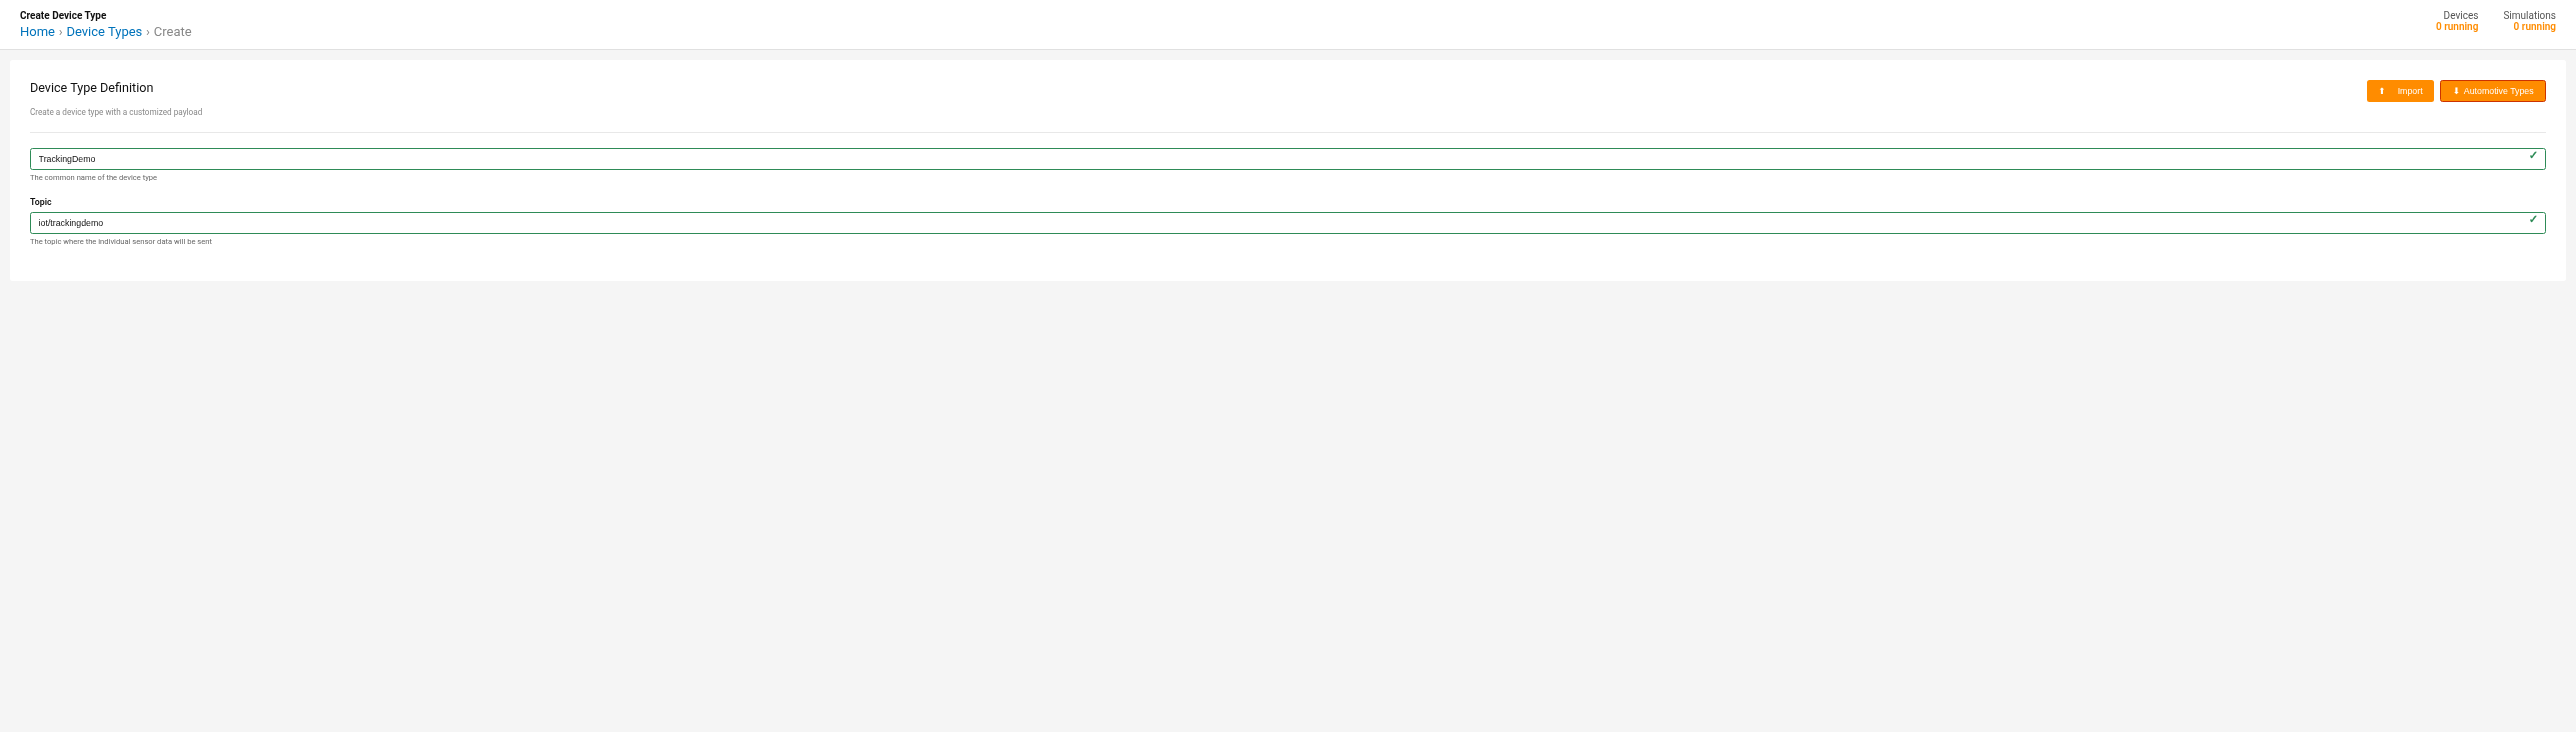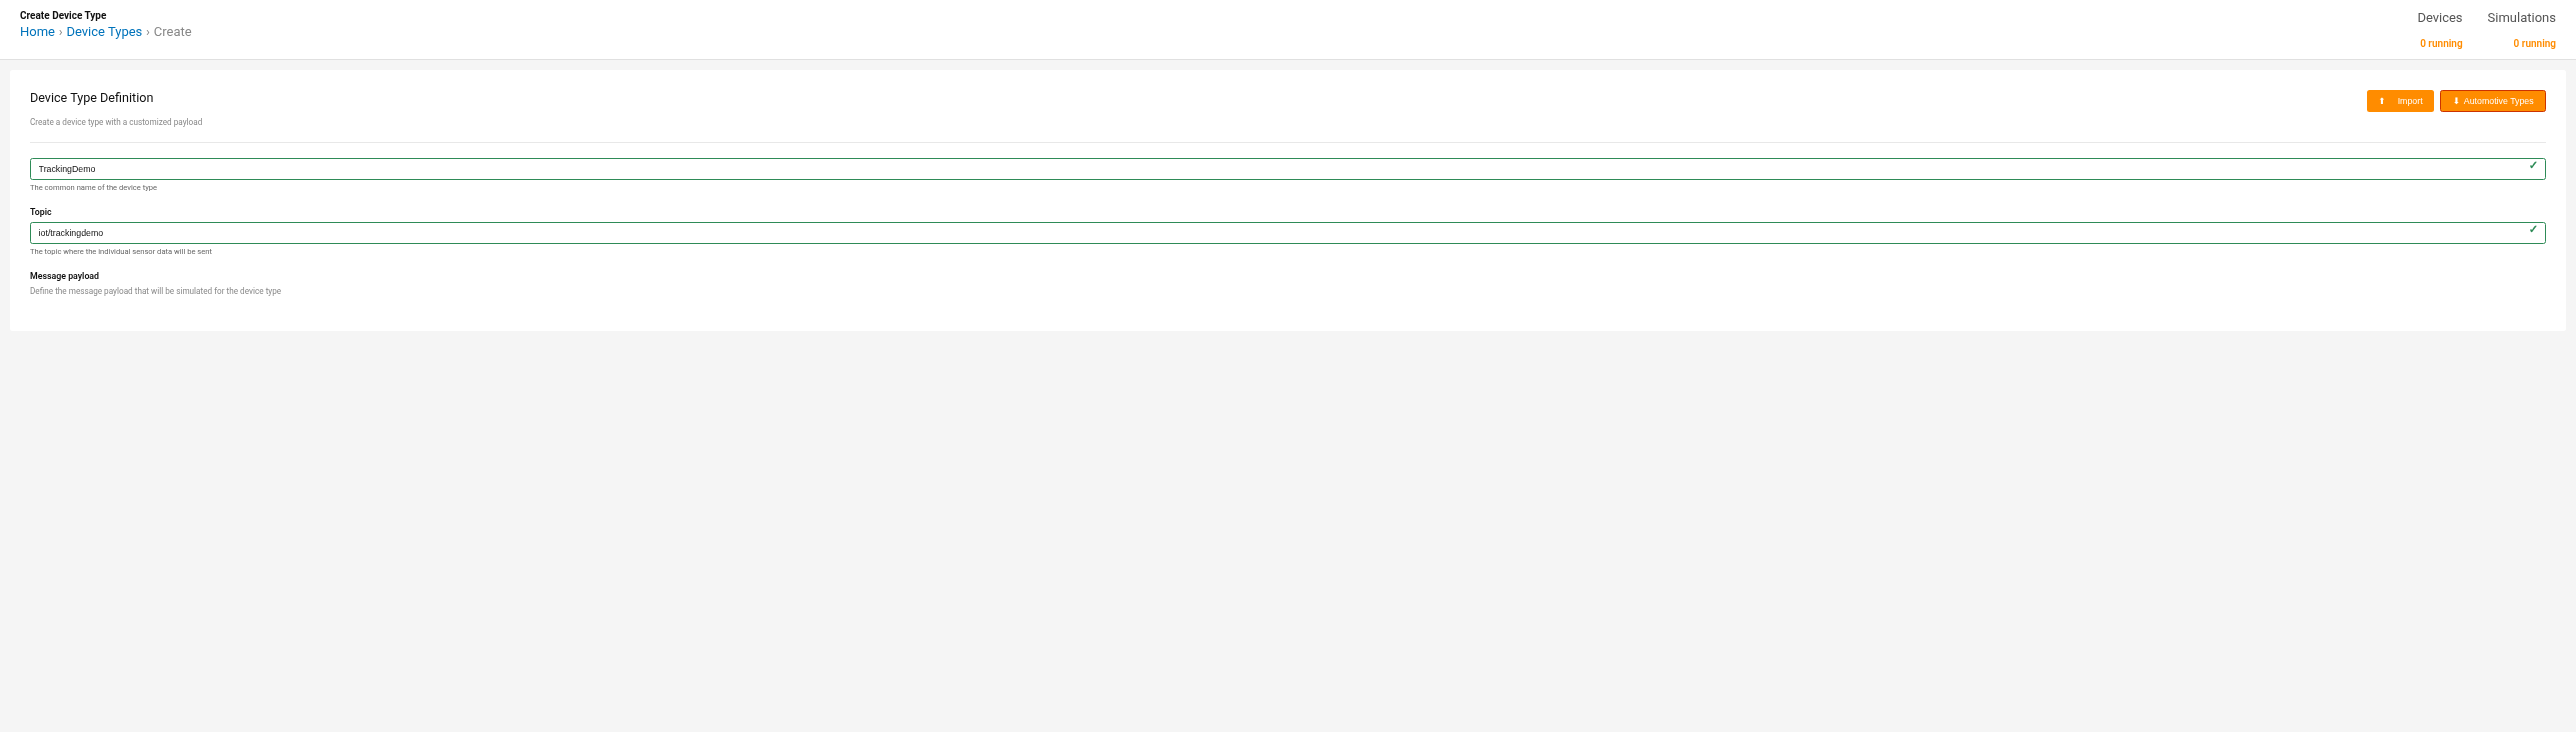--- a/index.html
+++ b/index.html
@@ -64,23 +64,23 @@
       text-align: right;
     }
 
     .header-stat {
       display: flex;
       flex-direction: column;
       align-items: flex-end;
     }
 
     .header-stat-label {
-      font-size: 13px;
+      font-size: 10px;
       color: #555;
-      margin-bottom: 13px;
+      margin-bottom: 0;
     }
 
     .header-stat-value {
       font-size: 10px;
       font-weight: 600;
       color: #ff8c00;
     }
 
     
     .main {
@@ -254,18 +254,14 @@
 
   <div class="form-group">
     <label class="form-label">Topic</label>
     <div class="form-input-wrapper">
       <input type="text" class="form-input" value="iot/trackingdemo" style="">
       <span class="input-check">✓</span>
     </div>
     <div class="form-help">The topic where the individual sensor data will be sent</div>
   </div>
 
-  <div class="form-group">
-    <label class="form-label">Message payload</label>
-    <div class="section-subtitle">Define the message payload that will be simulated for the device type</div>
-  </div>
 </div>
 
 
 </body></html>

